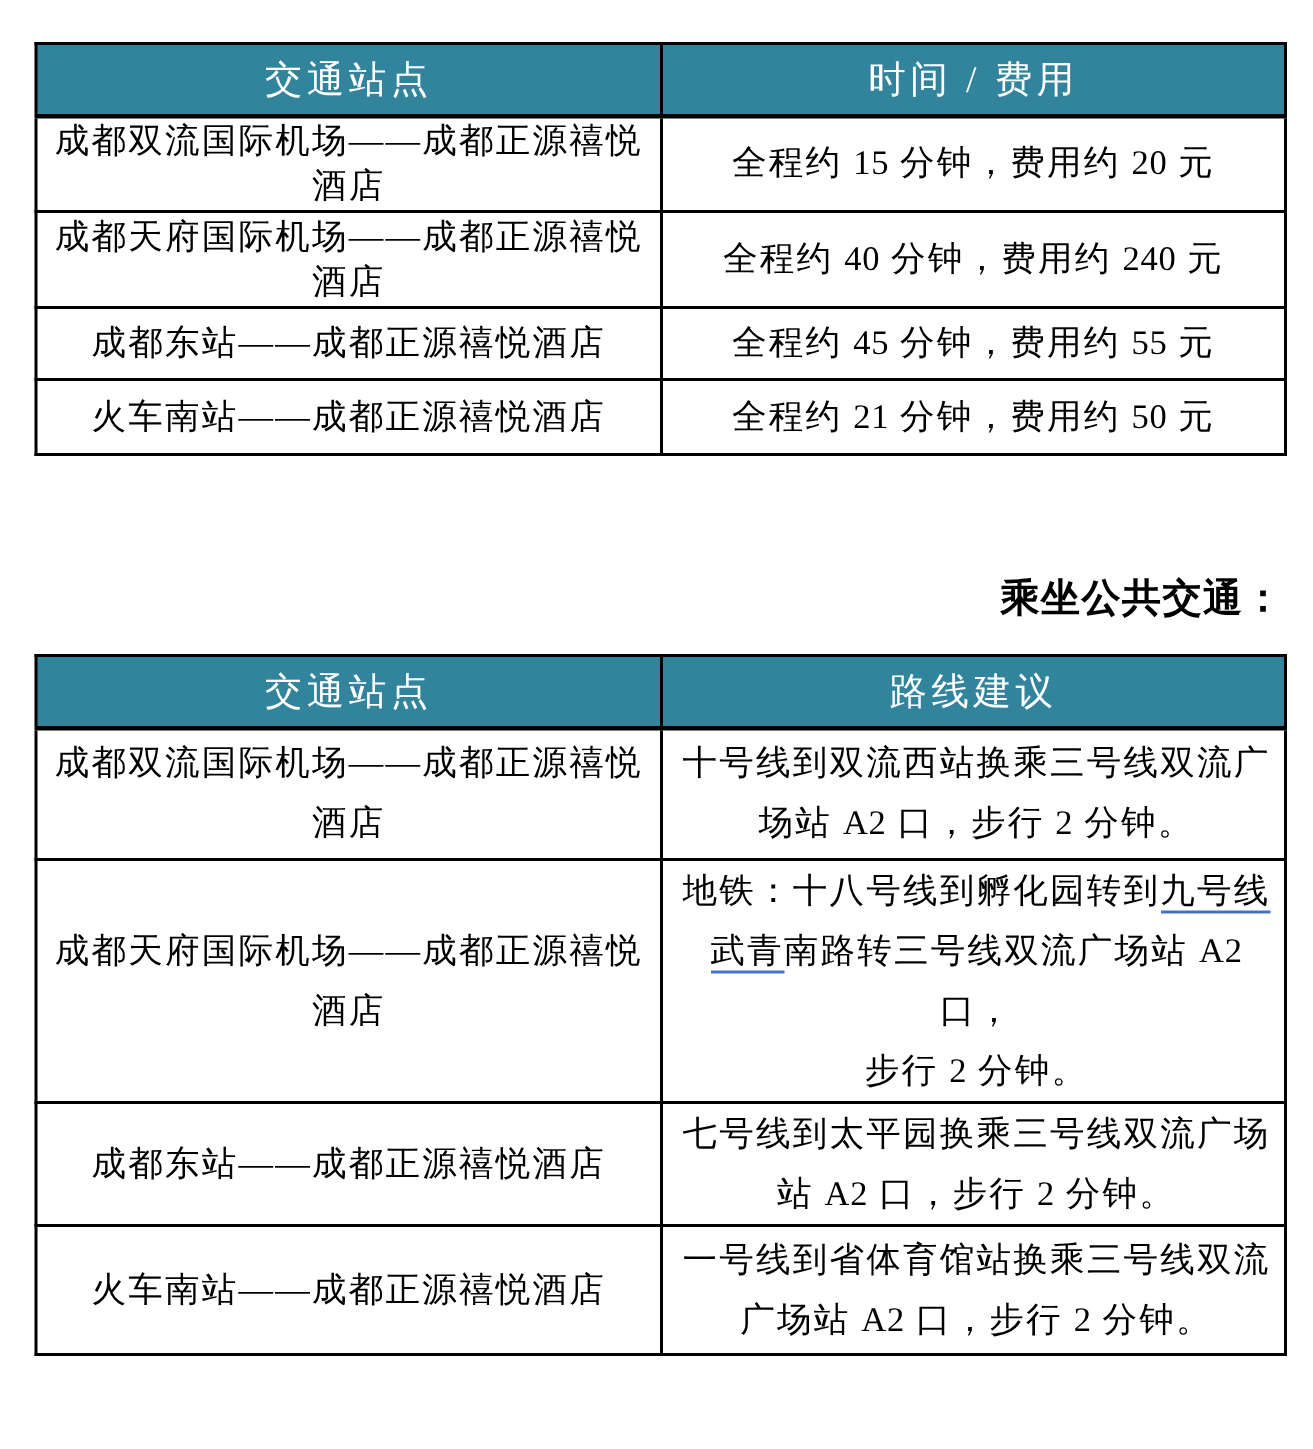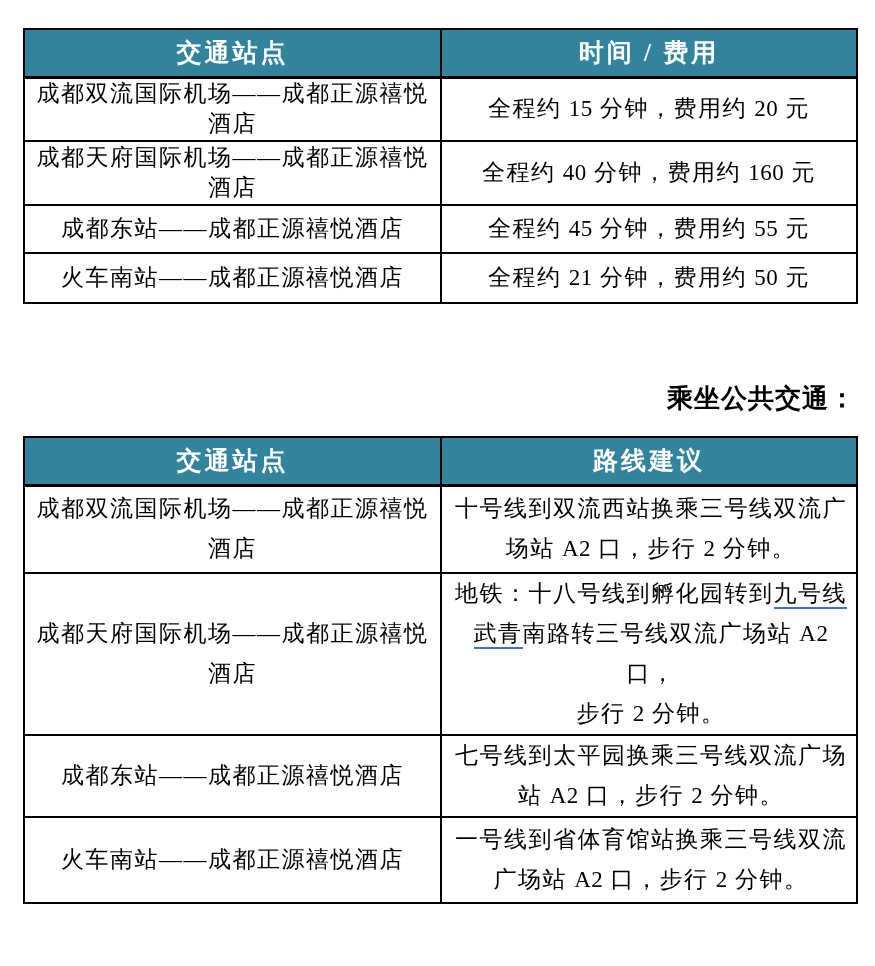--- a/index.html
+++ b/index.html
@@ -31,21 +31,21 @@
     width: 833px;
     table-layout: fixed;
     margin-top: 22px;
   }
   col.c1 { width: 417px; }
   col.c2 { width: 416px; }
 
   th {
     background: var(--header-bg, #31849B);
     color: var(--header-text, #ffffff);
-    font-size: 25px; font-weight: bold; letter-spacing: 3px;
+    font-size: 25px; font-weight: normal; letter-spacing: 3px;
     border: 2px solid #000;
     border-bottom-width: 3px;
     height: 48px;
     text-align: center; vertical-align: middle;
     padding: 0;
   }
   td {
     border: 2px solid #000;
     font-size: 23px;
     letter-spacing: 1.5px;
@@ -97,21 +97,21 @@
     </thead>
     <tbody>
       <tr class="rA">
         <td class="station">成都双流国际机场——成都正源禧悦
 酒店</td>
         <td class="info"><span>全程约 </span><span class="bold">15</span><span> 分钟，费用约 </span><span class="bold">20</span><span> 元</span></td>
       </tr>
       <tr class="rB">
         <td class="station">成都天府国际机场——成都正源禧悦
 酒店</td>
-        <td class="info"><span>全程约 </span><span class="bold">40</span><span> 分钟，费用约 </span><span class="bold">160</span><span> 元</span></td>
+        <td class="info"><span>全程约 </span><span class="bold">40</span><span> 分钟，费用约 </span><span class="bold">240</span><span> 元</span></td>
       </tr>
       <tr class="rC">
         <td class="station">成都东站——成都正源禧悦酒店</td>
         <td class="info"><span>全程约 </span><span class="bold">45</span><span> 分钟，费用约 </span><span class="bold">55</span><span> 元</span></td>
       </tr>
       <tr class="rD">
         <td class="station">火车南站——成都正源禧悦酒店</td>
         <td class="info"><span>全程约 </span><span class="bold">21</span><span> 分钟，费用约 </span><span class="bold">50</span><span> 元</span></td>
       </tr>
     </tbody>

